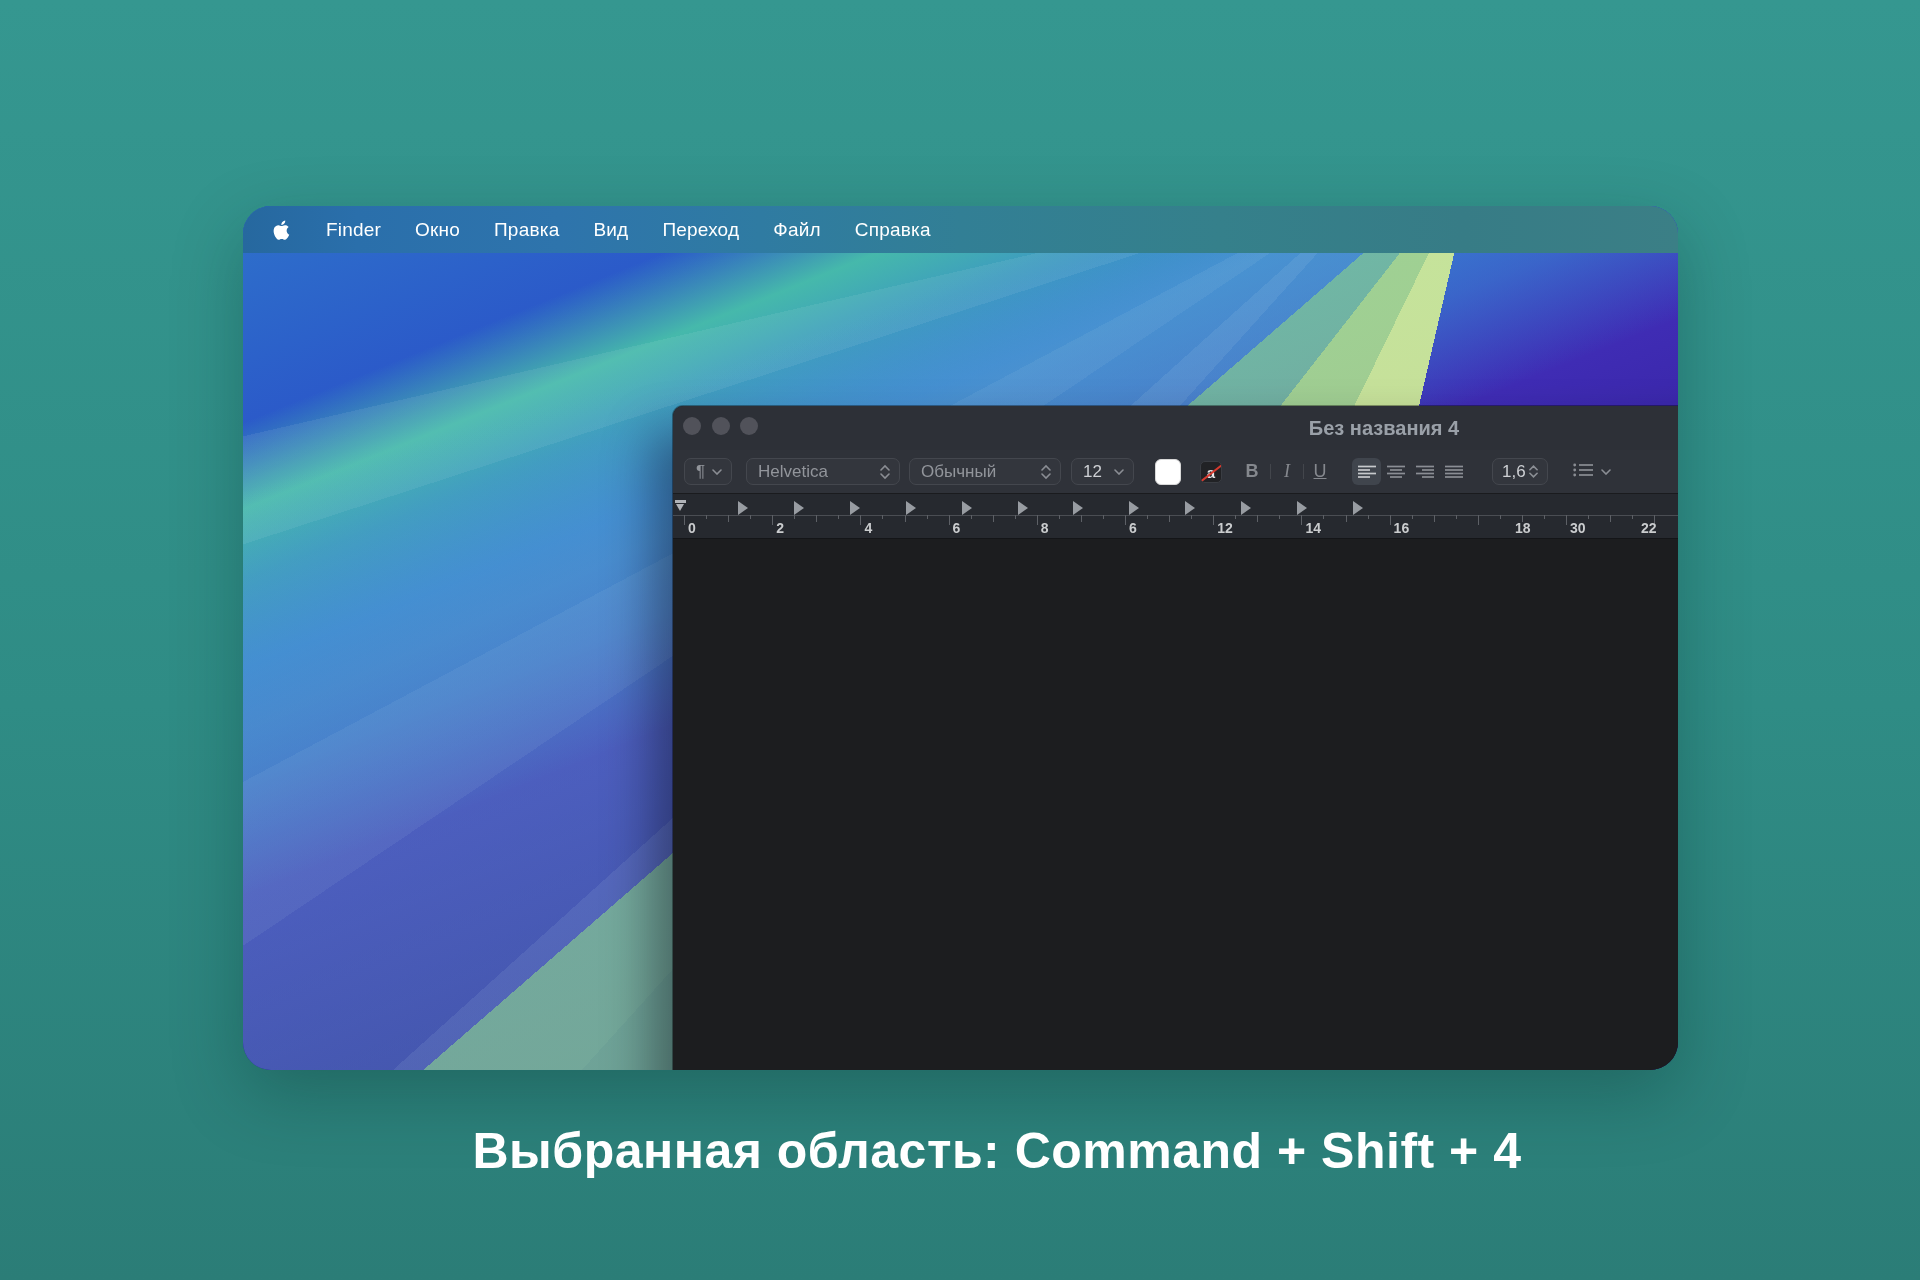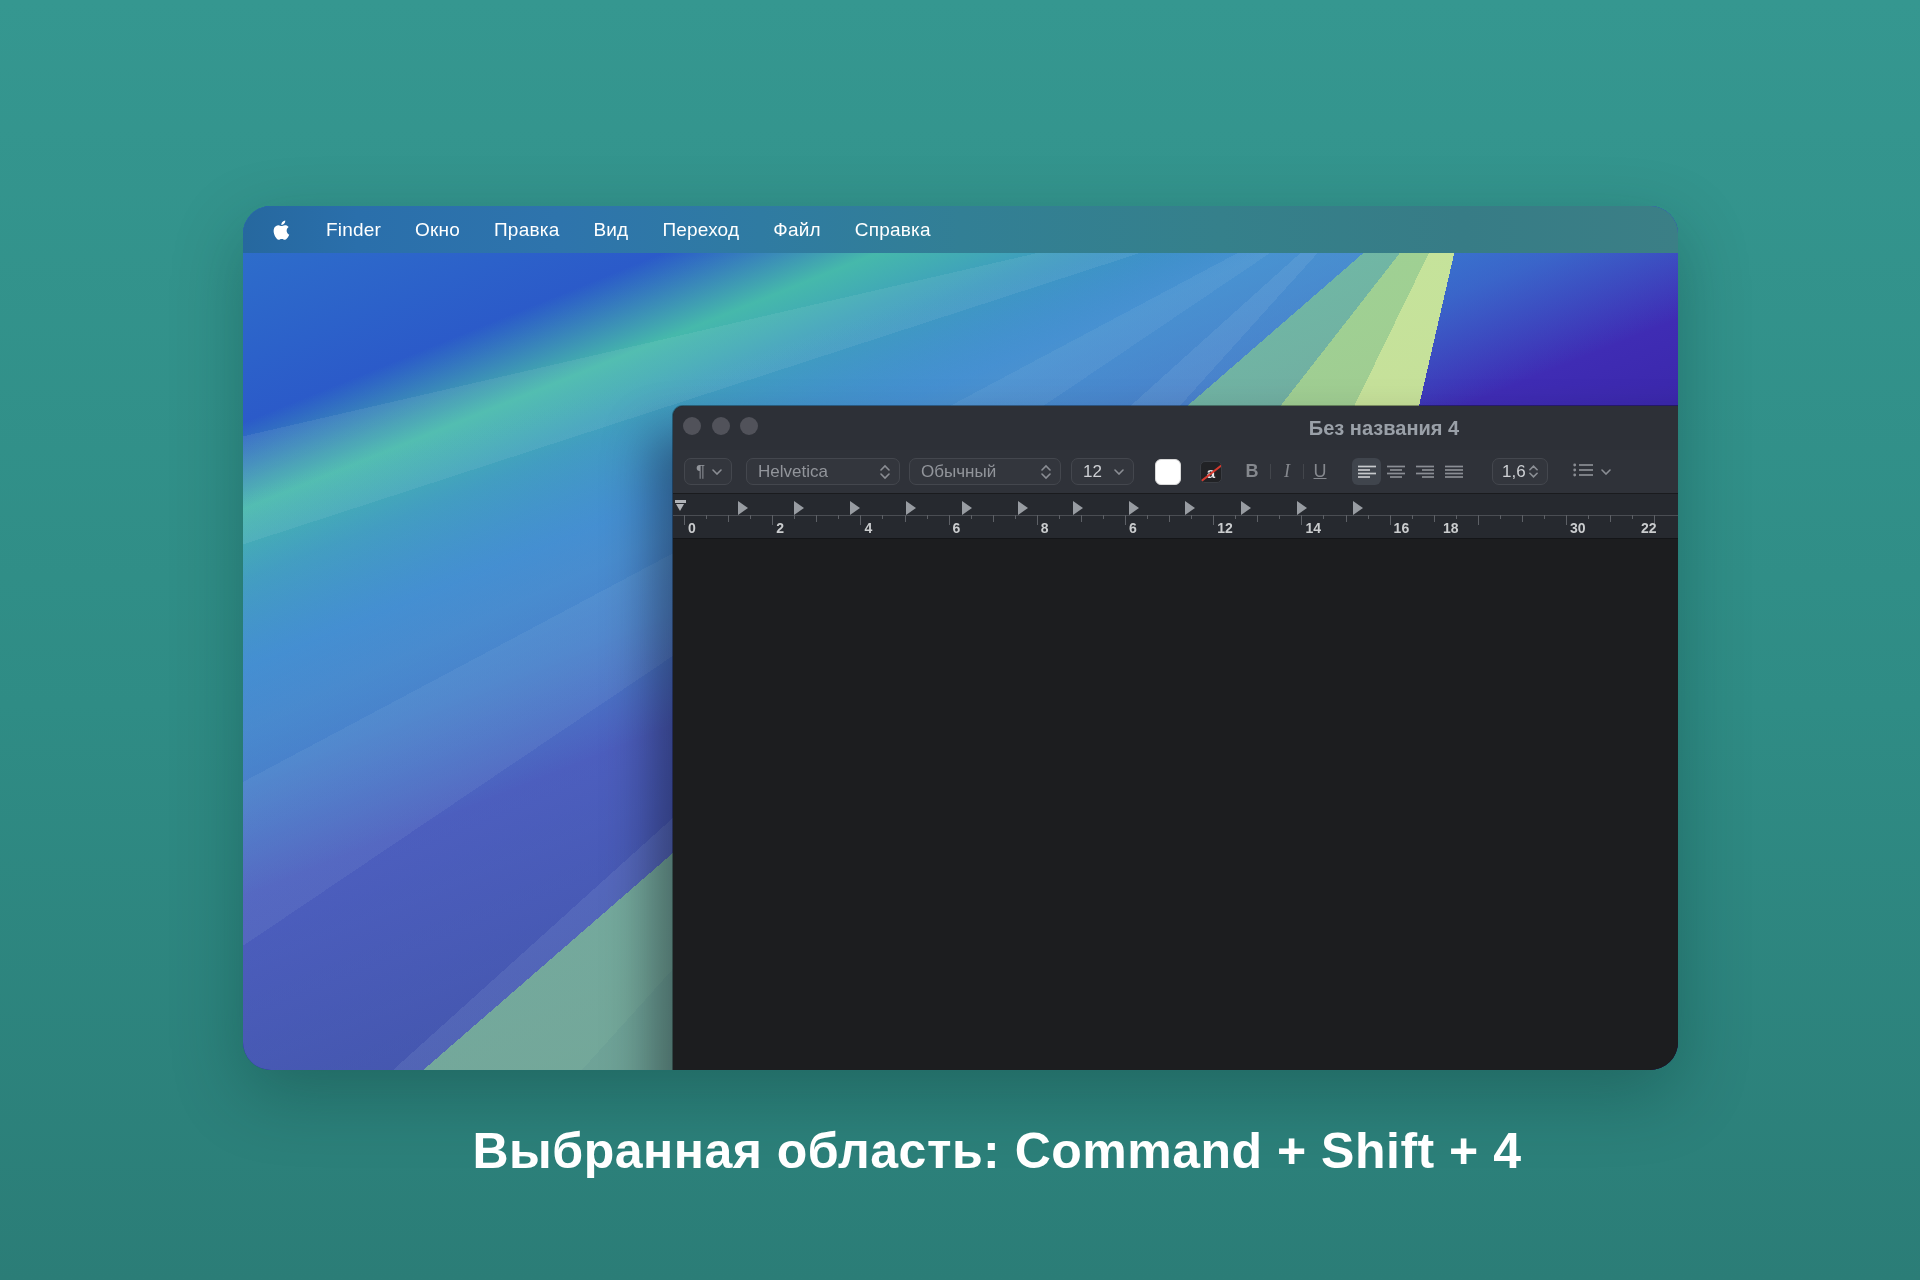--- a/index.html
+++ b/index.html
@@ -347,21 +347,21 @@
           <span class="tick major" style="left: 981.2px;"></span>
           <span class="num" style="left: 15px;">0</span>
           <span class="num" style="left: 103.2px;">2</span>
           <span class="num" style="left: 191.4px;">4</span>
           <span class="num" style="left: 279.6px;">6</span>
           <span class="num" style="left: 367.8px;">8</span>
           <span class="num" style="left: 456px;">6</span>
           <span class="num" style="left: 544.2px;">12</span>
           <span class="num" style="left: 632.4px;">14</span>
           <span class="num" style="left: 720.6px;">16</span>
-          <span class="num" style="left: 770px; text-align: center;">18</span>
+          <span class="num" style="left: 842px; text-align: center;">18</span>
           <span class="num" style="left: 897px;">30</span>
           <span class="num" style="left: 968px;">22</span>
           <span class="tabstop" style="left: 65px;"></span>
           <span class="tabstop" style="left: 120.9px;"></span>
           <span class="tabstop" style="left: 176.8px;"></span>
           <span class="tabstop" style="left: 232.7px;"></span>
           <span class="tabstop" style="left: 288.6px;"></span>
           <span class="tabstop" style="left: 344.5px;"></span>
           <span class="tabstop" style="left: 400.4px;"></span>
           <span class="tabstop" style="left: 456.3px;"></span>

